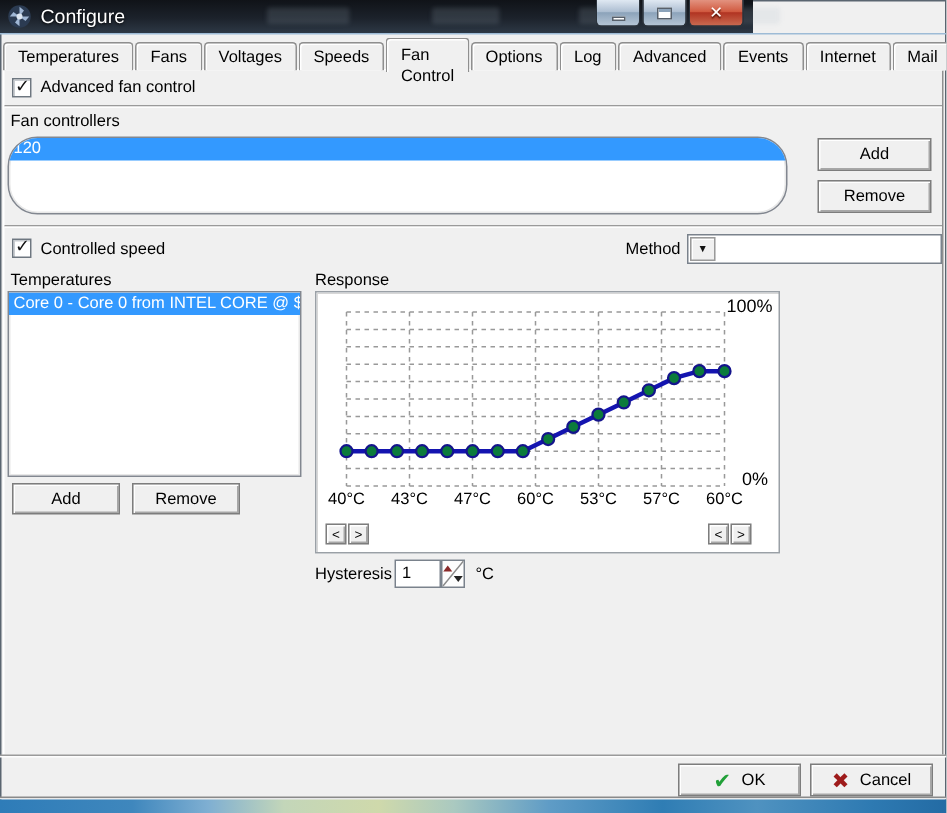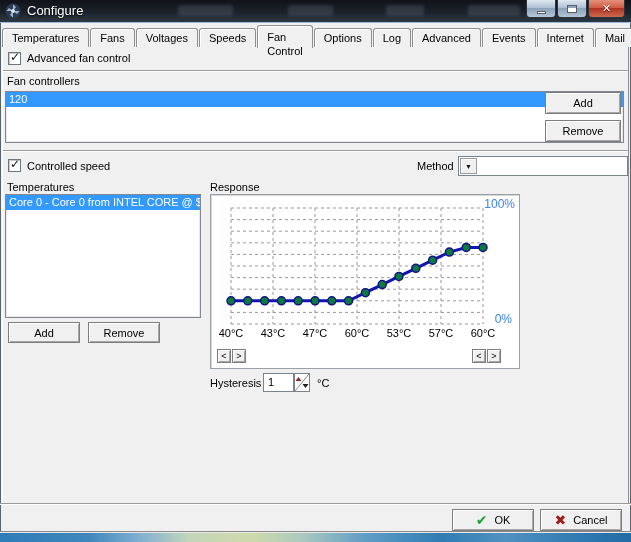--- a/index.html
+++ b/index.html
@@ -1,20 +1,20 @@
 <!DOCTYPE html>
 <html><head>
 <meta charset="utf-8">
 <style>
   html,body{margin:0;padding:0;background:#d8d8d8;}
   *{box-sizing:border-box;font-family:"Liberation Sans","DejaVu Sans",sans-serif;}
   .win{position:relative;width:631px;height:542px;background:#f0f0f0;overflow:hidden;
        box-shadow:inset 0 0 0 1px #5a6570;}
   
-  .titlebar{position:absolute;left:0;top:0;width:631px;height:22px;
+  .titlebar{position:absolute;left:0;top:0;width:502px;height:22px;
             background:linear-gradient(180deg,#101318 0%,#1c222b 55%,#2d3845 100%);}
   .titlebar-underline{position:absolute;left:0;top:22px;width:631px;height:1px;background:#9dbbd6;}
   .app-icon{position:absolute;left:5px;top:3px;width:16px;height:16px;}
   .title-text{position:absolute;left:27px;top:3px;color:#ffffff;font-size:13px;
               text-shadow:0 1px 2px #000;}
   .ghost{position:absolute;top:5px;height:11px;border-radius:2px;
          background:rgba(170,185,200,0.16);filter:blur(1.5px);}
   .g1{left:178px;width:55px;} .g2{left:288px;width:45px;} .g3{left:386px;width:38px;} .g4{left:468px;width:52px;}
   .winbtns{position:absolute;right:6px;top:0;display:flex;}
   .wbtn{height:18px;border:1px solid #2b333c;border-top:none;border-radius:0 0 4px 4px;
@@ -47,21 +47,21 @@
        display:flex;align-items:center;justify-content:center;cursor:default;padding:0;}
   .combo{position:absolute;height:20px;background:#fff;border:1px solid #7a828c;display:flex;align-items:center;}
   .combo-text{flex:1;font-size:11px;padding-left:4px;white-space:nowrap;overflow:hidden;}
   .combo-btn{width:17px;height:16px;margin:1px;background:#f0f0f0;border:1px solid #9a9a9a;
              box-shadow:inset 1px 1px 0 #fff;display:flex;align-items:center;justify-content:center;
              font-size:7px;color:#111;}
   
   .panel{position:absolute;left:210px;top:194px;width:310px;height:175px;background:#fff;
          border:1px solid #9aa0a6;box-shadow:inset 1px 1px 0 #d7d7d7;}
   .chart-svg{position:absolute;left:20px;top:13px;overflow:visible;}
-  .ylab{position:absolute;font-size:12px;color:#3b82f6;}
+  .ylab{position:absolute;font-size:12px;color:#000000;}
   .ylab.top{right:4px;top:2px;} .ylab.bottom{right:7px;top:117px;}
   .xlab{position:absolute;top:132px;width:34px;text-align:center;font-size:11px;color:#000;}
   .navpair{position:absolute;top:154px;display:flex;}
   .navbtn{width:14px;height:14px;font-size:9px;line-height:12px;text-align:center;color:#000;
           background:#f0f0f0;border:1px solid #7d7d7d;box-shadow:inset 1px 1px 0 #fff,inset -1px -1px 0 #a7a7a7;margin-right:1px;}
   
   .spin-edit{position:absolute;left:263px;top:373px;width:31px;height:19px;background:#fff;
              border:1px solid #7a828c;font-size:11px;line-height:17px;padding-left:4px;}
   .updown{position:absolute;left:294px;top:373px;width:16px;height:19px;background:#fdfdfd;
           border:1px solid #7a828c;}
@@ -126,21 +126,21 @@
   <div class="page-side-r"></div>
 
   <span class="cb" style="left:8px;top:52px;">
     <span class="tick">✓</span>
   </span>
   <span class="label" style="left:27px;top:52px;">Advanced fan control</span>
 
   <div class="divider" style="top:70px;"></div>
 
   <span class="label" style="left:7px;top:75px;">Fan controllers</span>
-  <div class="listbox" style="left:5px;top:91px;width:619px;height:52px;">
+  <div class="listbox" style="left:5px;top:91px;width:520px;height:52px;border-radius:20px;">
     <div class="li-row selected">120</div>
   </div>
   <button class="btn" style="left:545px;top:92px;width:76px;height:22px;">Add</button>
   <button class="btn" style="left:545px;top:120px;width:76px;height:22px;">Remove</button>
 
   <div class="divider" style="top:150px;"></div>
 
   <span class="cb" style="left:8px;top:159px;">
     <span class="tick">✓</span>
   </span>

